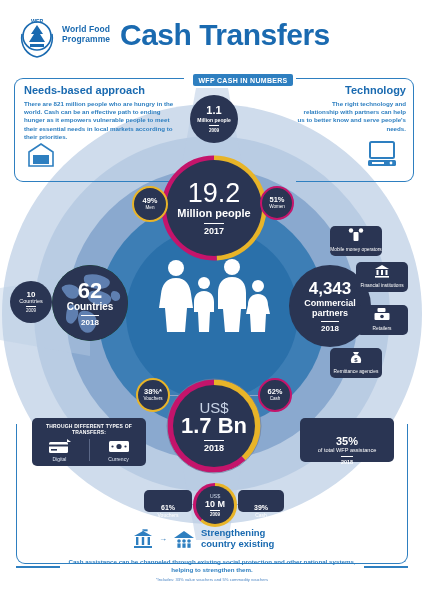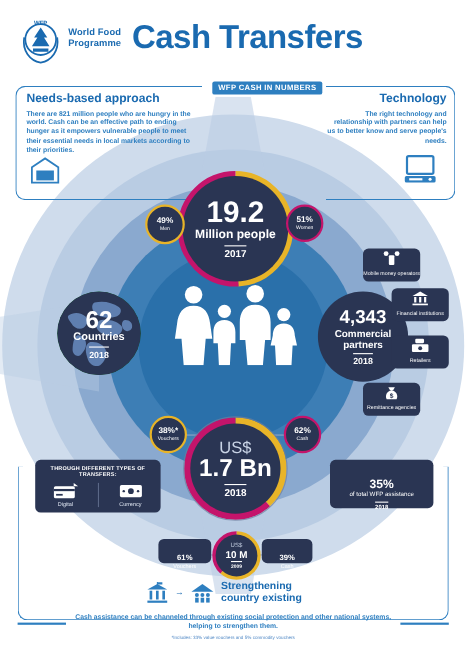--- a/index.html
+++ b/index.html
@@ -57,21 +57,21 @@
           align-items:center; justify-content:center; text-align:center; color:#fff; }
   .navy { background:#2a3553; }
 
   .c-11m { left:190px; top:95px; width:48px; height:48px; }
   .c-11m .big { font-size:11px; font-weight:bold; line-height:11px;}
   .c-11m .sub { font-size:5px; font-weight:bold; margin-top:1px;}
   .c-11m .yr  { font-size:4.6px; font-weight:bold; margin-top:2px;
                 border-top:1px solid #fff; padding-top:1.5px; }
 
   .c-192 { left:166px; top:160px; width:96px; height:96px; }
-  .c-192 .big { font-size:27px; font-weight:bold; line-height:26px; }
+  .c-192 .big { font-size:27px; font-weight:normal; line-height:26px; }
   .c-192 .sub { font-size:11px; font-weight:bold; margin-top:1px;}
   .c-192 .yr  { font-size:9px; font-weight:bold; margin-top:4px;
                 border-top:1.2px solid #fff; padding-top:2px; }
 
   .c-62 { left:52px; top:265px; width:76px; height:76px; background:#14532d; overflow:hidden;}
   .c-62 .big { font-size:22px; font-weight:bold; line-height:21px; position:relative; z-index:2;}
   .c-62 .sub { font-size:10px; font-weight:bold; position:relative; z-index:2;}
   .c-62 .yr  { font-size:8px; font-weight:bold; margin-top:3px; border-top:1px solid #fff;
                padding-top:2px; position:relative; z-index:2;}
 
@@ -231,40 +231,50 @@
     <circle cx="25" cy="23" r="1.4" fill="#ffffff"></circle>
   </svg>
 
   <div class="line" style="left:164px;top:204px;width:14px;"></div>
   <div class="line" style="left:250px;top:204px;width:14px;"></div>
   <div class="line" style="left:168px;top:395px;width:14px;"></div>
   <div class="line" style="left:248px;top:395px;width:14px;"></div>
   <div class="line" style="left:190px;top:504px;width:10px;"></div>
   <div class="line" style="left:232px;top:504px;width:8px;"></div>
 
+  <div class="circ navy c-11m">
+    <div class="big">1.1</div>
+    <div class="sub">Million people</div>
+    <div class="yr">2009</div>
+  </div>
 
   <svg style="position:absolute;left:160px;top:154px;width:108px;height:108px" viewBox="0 0 108 108">
     <circle cx="54" cy="54" r="49" fill="none" stroke="#e8b428" stroke-width="7" stroke-dasharray="151 308" transform="rotate(-90 54 54)"></circle>
     <circle cx="54" cy="54" r="49" fill="none" stroke="#c4146b" stroke-width="7" stroke-dasharray="157 308" stroke-dashoffset="-151" transform="rotate(-90 54 54)"></circle>
   </svg>
   <div class="circ navy c-192">
     <div class="big">19.2</div>
     <div class="sub">Million people</div>
     <div class="yr">2017</div>
   </div>
 
   <div class="bub gold b-49">
     <div class="p">49%</div>
     <div class="l">Men</div>
   </div>
   <div class="bub pink b-51">
     <div class="p">51%</div>
     <div class="l">Women</div>
   </div>
 
+  <div class="bub b-10c">
+    <div class="p">10</div>
+    <div class="l">Countries</div>
+    <div class="y">2009</div>
+  </div>
   <div class="circ c-62">
     <svg style="position:absolute;left:0;top:0;width:76px;height:76px" viewBox="0 0 76 76">
       <circle cx="38" cy="38" r="38" fill="#2a3553"></circle>
       <g fill="#5f7fb0">
         <path d="M10 22c5-4 12-3 16 1 3 3 1 8-2 10-4 2-9 0-11-4-2-3-4-5-3-7z"></path>
         <path d="M18 40c4-1 7 2 8 6 1 5-2 9-5 12-3 2-7-1-7-5 0-5 1-11 4-13z"></path>
         <path d="M34 10c8-2 16 0 22 4 4 3 1 8-3 9-6 2-12 1-17-2-4-2-6-9-2-11z"></path>
         <path d="M40 26c7-1 14 1 18 5 3 3 0 8-4 9-7 1-14-1-17-5-3-3-1-8 3-9z"></path>
         <path d="M62 26c4 0 7 3 6 7-1 3-5 4-7 2-3-2-3-9 1-9z"></path>
         <path d="M30 46c6-1 12 2 14 7 2 5-1 11-5 14-4 2-9 0-11-5-2-5-4-14 2-16z"></path>

